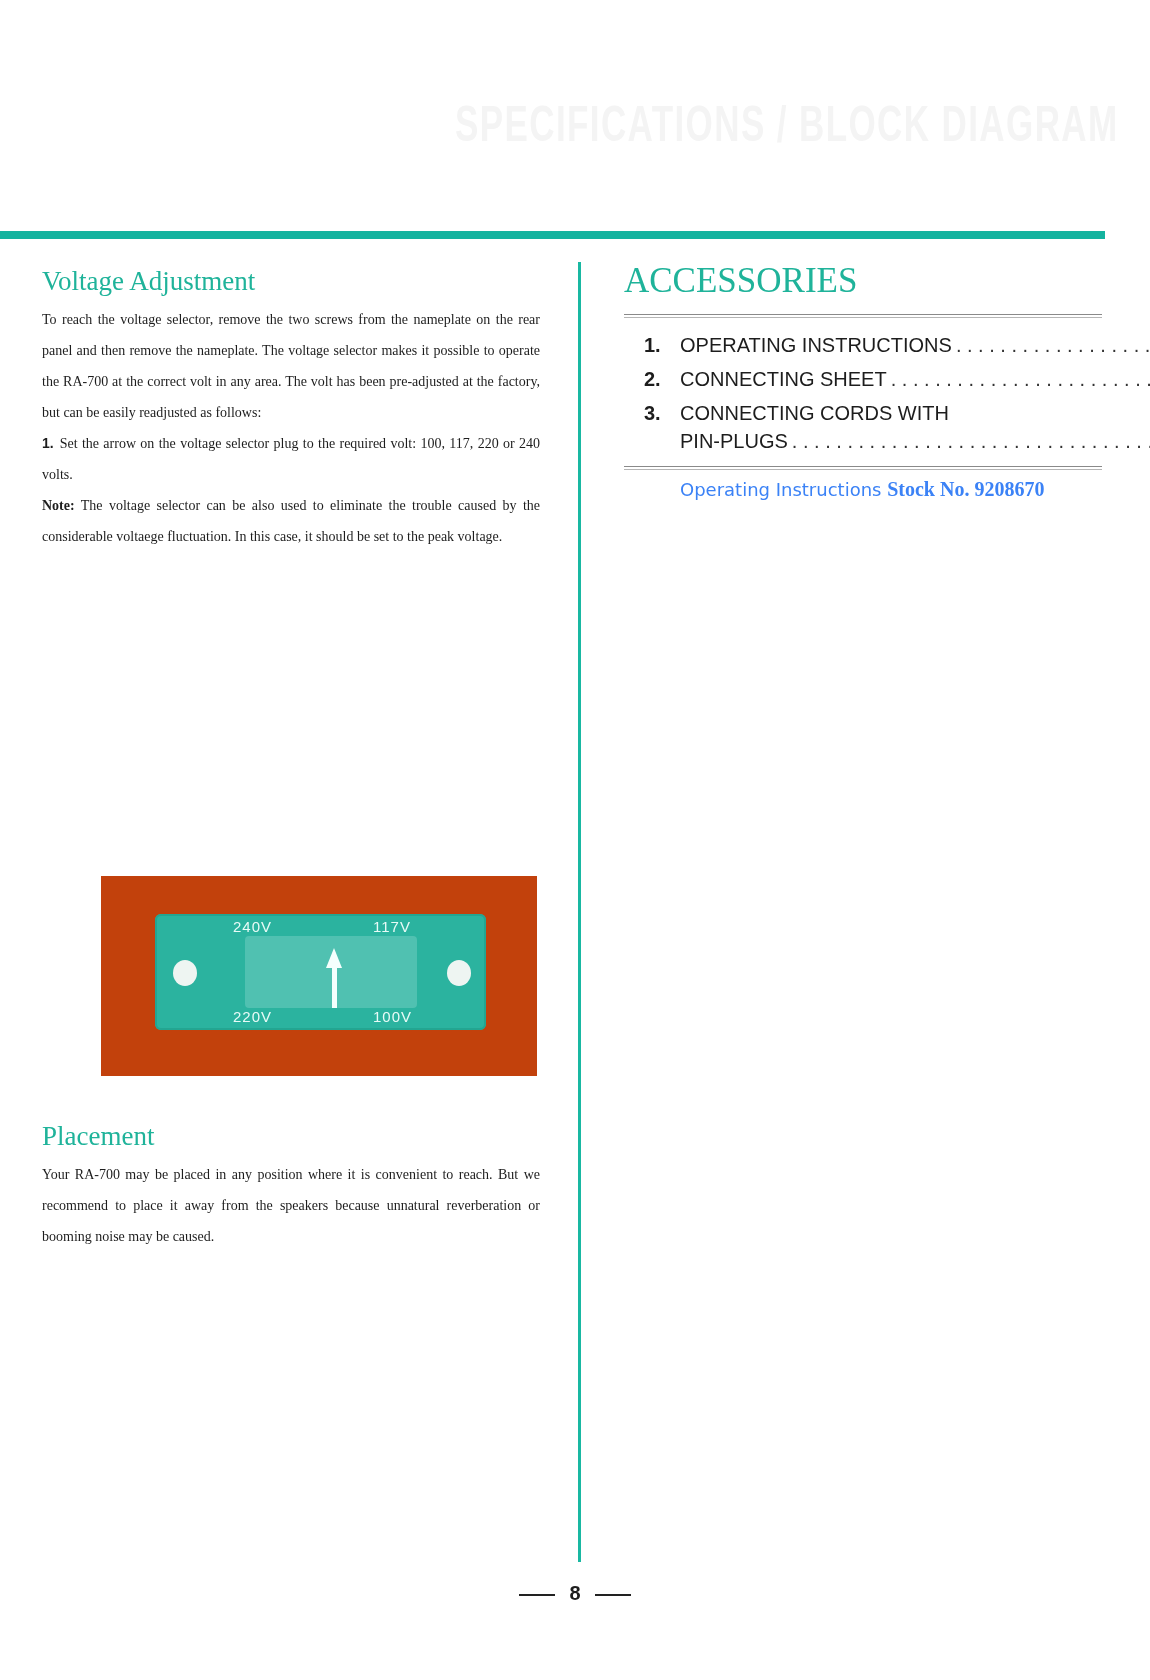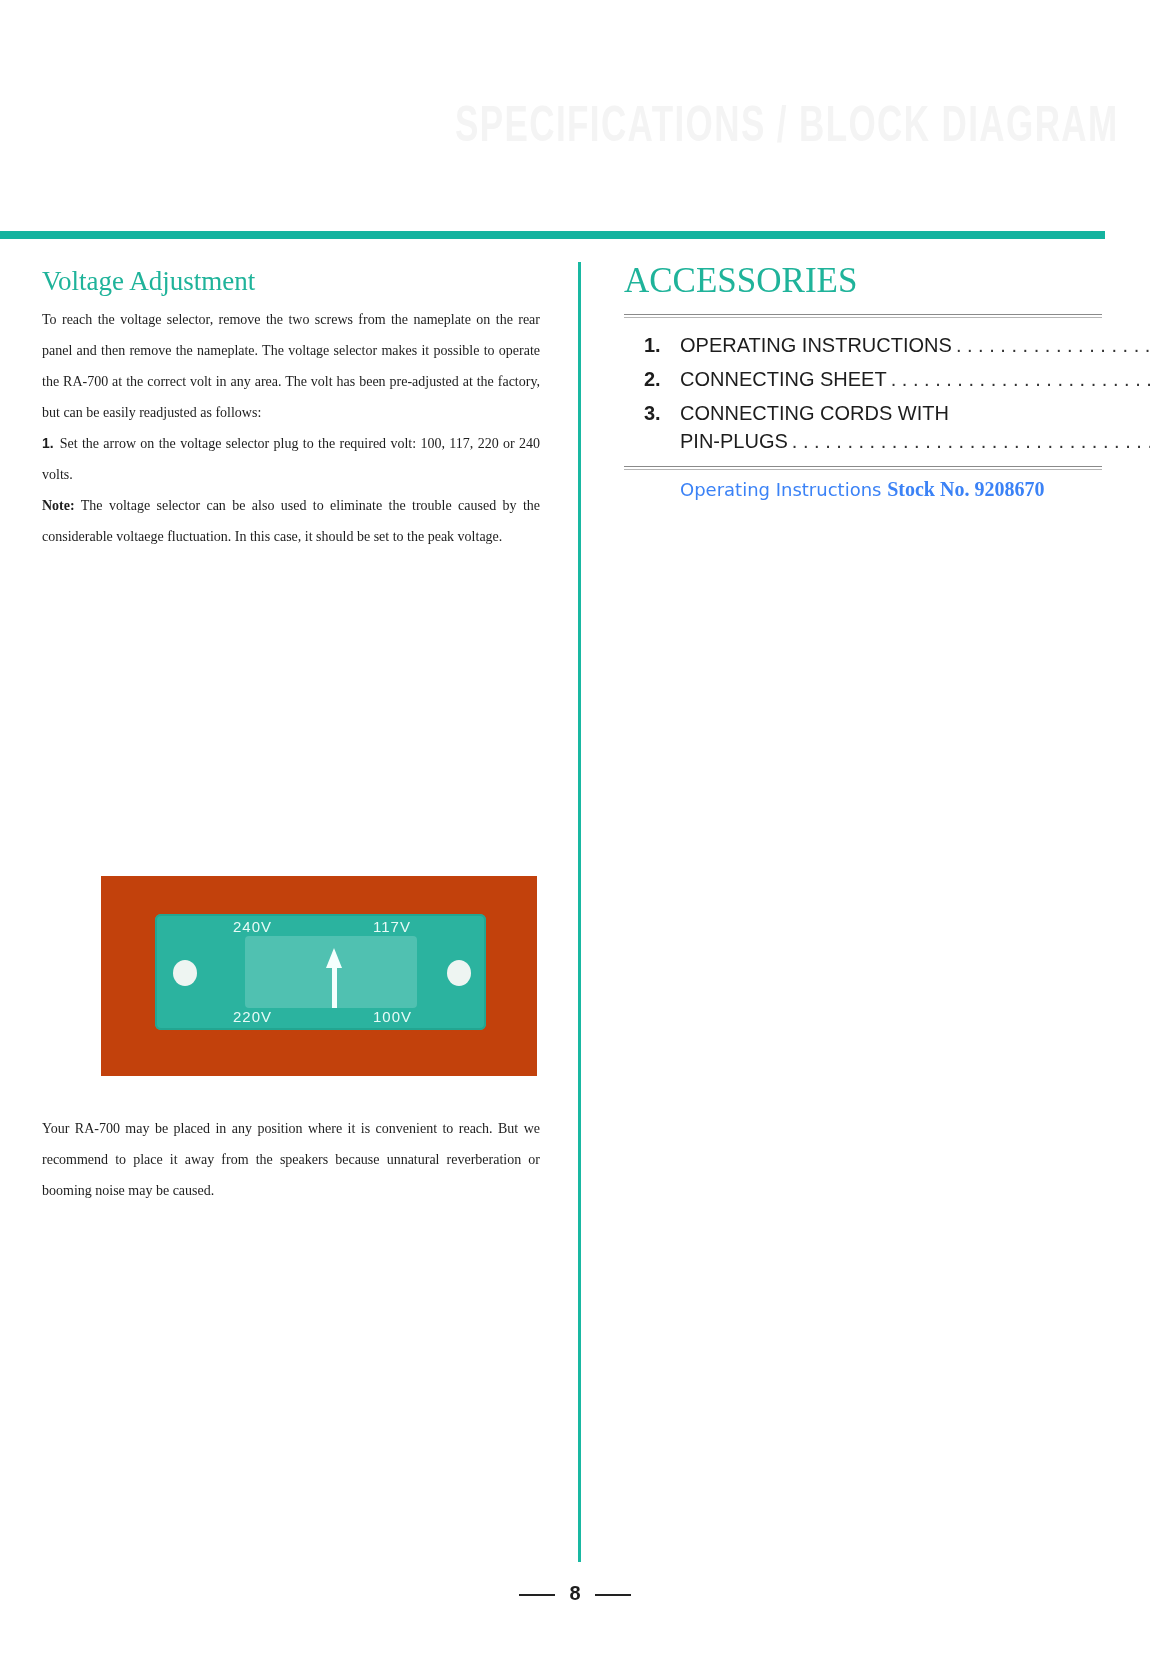--- a/index.html
+++ b/index.html
@@ -59,20 +59,21 @@
     <span class="label" style="left:78px; top:4px;">240V</span>
     <span class="label" style="left:218px; top:4px;">117V</span>
     <span class="label" style="left:78px; top:94px;">220V</span>
     <span class="label" style="left:218px; top:94px;">100V</span>
     <div class="arrow-head"></div>
     <div class="arrow-shaft"></div>
   </div>
 </div>
 
 <section class="placement">
+  <h2 class="heading">Placement</h2>
   <p class="body-text">Your RA-700 may be placed in any position where it is convenient to reach.  But we recommend to place it away from the speakers because unnatural reverberation or booming noise may be caused.</p>
 </section>
 
 <section class="right-col">
   <h2 class="acc-heading">ACCESSORIES</h2>
   <div class="double-rule" style="margin-top:10px;"></div>
   <ul class="acc-list">
     <li class="acc-item">
       <span class="acc-num">1.</span>
       <div class="acc-label-wrap">

